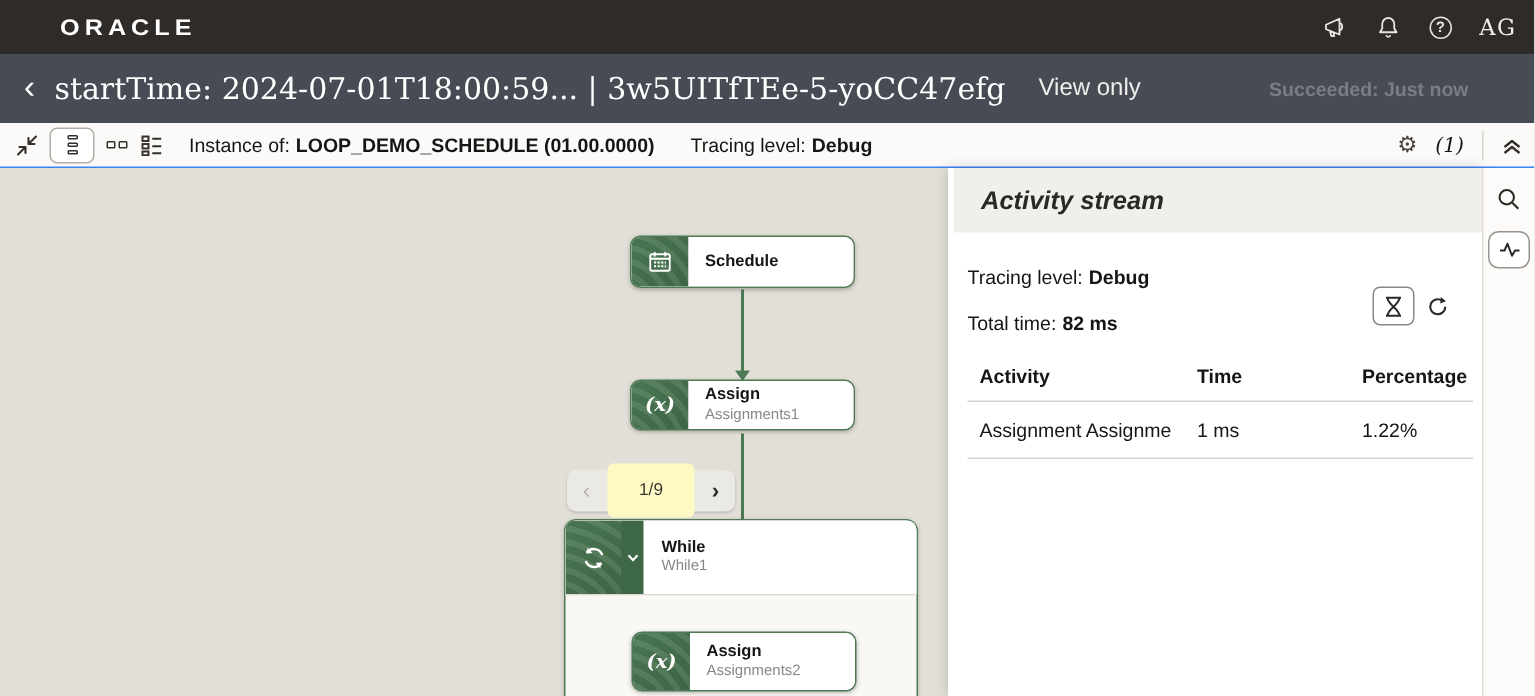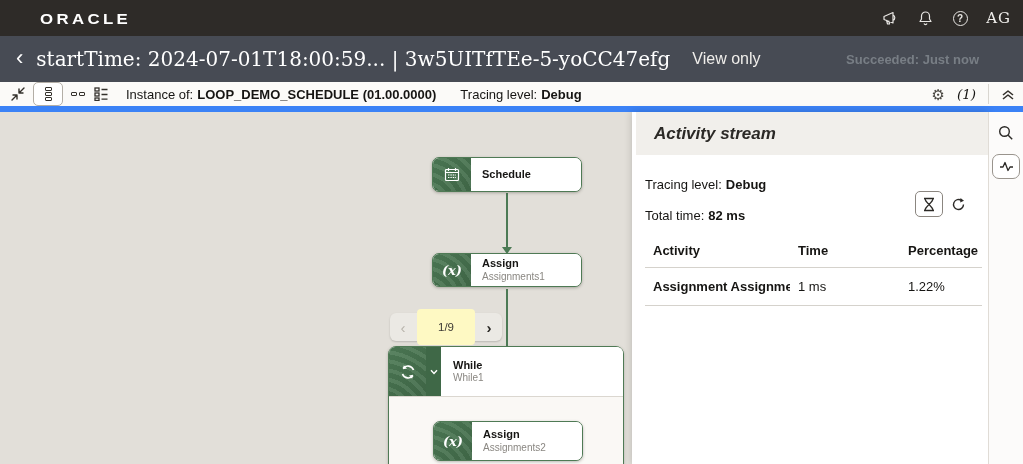--- a/index.html
+++ b/index.html
@@ -22,40 +22,40 @@
   
   .titlebar { position:absolute; left:0; top:36px; width:100%; height:46px; background:#474b54;
               display:flex; align-items:center; }
   .back { color:#fff; font-size:22px; line-height:1; margin:0 0 3px 16px; cursor:pointer; }
   .inst-title { color:#fff; font-family:"DejaVu Serif","Liberation Serif",serif; font-size:20px; margin-left:13px; white-space:nowrap; }
   .view-only { color:#f0eeeb; font-size:16px; margin-left:22px; }
   .status { position:absolute; right:44px; color:#787e85; font-size:13px; font-weight:bold; }
 
   
   .toolbar { position:absolute; left:0; top:82px; width:100%; height:30px; background:#fbfaf8;
-             border-bottom:6px solid #3b82f6; display:flex; align-items:center; }
+             border-bottom:1px solid #3b82f6; display:flex; align-items:center; }
   .tool { width:24px; height:24px; display:flex; align-items:center; justify-content:center; cursor:pointer; color:#33302b; }
   .tool.first { margin-left:6px; }
   .tool.selected { border:1px solid #b3aea6; border-radius:5px; background:#fff; width:30px; height:24px; margin:0 3px; }
   .stack-icon { display:flex; flex-direction:column; gap:1.5px; }
   .stack-icon i { width:7px; height:3.5px; border:1px solid #33302b; border-radius:1px; display:block; }
   .hbox-icon { display:flex; gap:2px; }
   .hbox-icon i { width:6px; height:4.5px; border:1px solid #33302b; border-radius:1px; display:block; }
   .toolbar-text { font-size:13px; margin-left:12px; white-space:nowrap; }
   .toolbar-text b { font-weight:bold; }
   .toolbar-text .lbl { margin-right:4px; }
   .tracing-group { margin-left:24px; }
   .toolbar-right { position:absolute; right:8px; display:flex; align-items:center; gap:12px; }
   .gear { font-size:15px; color:#4a4742; cursor:pointer; line-height:1; }
   .sel-counter { font-family:"DejaVu Serif","Liberation Serif",serif; font-style:italic; font-size:13.5px; color:#161513; cursor:pointer; }
   .vdiv { width:1px; height:20px; background:#d9d6d0; }
   .collapse-btn { cursor:pointer; display:flex; }
 
   
-  .canvas { position:absolute; left:12px; top:112px; width:632px; height:352px; background:#e2dfd9; overflow:hidden; }
+  .canvas { position:absolute; left:0; top:112px; width:632px; height:352px; background:#e2dfd9; overflow:hidden; }
   .vline { position:absolute; width:2px; background:#4c7a55; }
   .arrowhead { position:absolute; width:0; height:0; border-left:5px solid transparent; border-right:5px solid transparent; border-top:7px solid #4c7a55; }
 
   .node { position:absolute; display:flex; background:#fff; border:1.5px solid #4f7a55; border-radius:7px;
           box-shadow:0 1px 3px rgba(60,60,50,.35); cursor:pointer; overflow:hidden; }
   .node-icon { width:38px; background:linear-gradient(135deg,#4e7b56,#416a49);
                background-image:repeating-radial-gradient(circle at -30% 160%, rgba(255,255,255,.07) 0 4px, rgba(0,0,0,.05) 4px 9px),linear-gradient(135deg,#4e7b56,#416a49);
                display:flex; align-items:center; justify-content:center; flex:none; }
   .assign-x { color:#fff; font-family:"DejaVu Serif","Liberation Serif",serif; font-style:italic; font-size:13px; font-weight:bold; }
   .node-body { flex:1; display:flex; flex-direction:column; justify-content:center; padding-left:11px; background:#fff; }
@@ -89,21 +89,21 @@
   .panel-btns { position:absolute; right:22px; top:14px; display:flex; align-items:center; gap:8px; }
   .icon-btn { width:28px; height:26px; border:1px solid #8b8680; border-radius:5px; background:#fff;
               display:flex; align-items:center; justify-content:center; cursor:pointer; }
   .refresh-btn { cursor:pointer; display:flex; }
   .total-row { margin-top:16px; }
   table.act { border-collapse:collapse; margin-top:14px; width:337px; table-layout:fixed; }
   table.act th { font-size:13px; font-weight:bold; text-align:left; padding:6px 0 9px 8px; border-bottom:1px solid #d5d2cc; }
   table.act td { font-size:13px; padding:11px 0 11px 8px; border-bottom:1px solid #d5d2cc;
                  white-space:nowrap; overflow:hidden; }
   th.col-activity { width:145px; } th.col-time { width:110px; } th.col-pct { width:82px; }
-  td.cell-activity { padding-left:17px;font-weight:bold; }
+  td.cell-activity { padding-left:17px; }
 
   
   .rail { position:absolute; right:0; top:112px; width:35px; height:352px; background:#fcfbfa; border-left:1px solid #e0dcd6; }
   .rail-search { position:absolute; left:9px; top:13px; cursor:pointer; }
   .rail-tab { position:absolute; left:3px; top:42px; width:28px; height:25px; border:1px solid #99948d;
               border-radius:7px; background:#fff; display:flex; align-items:center; justify-content:center; cursor:pointer; }
 </style>
 </head>
 <body>
 

